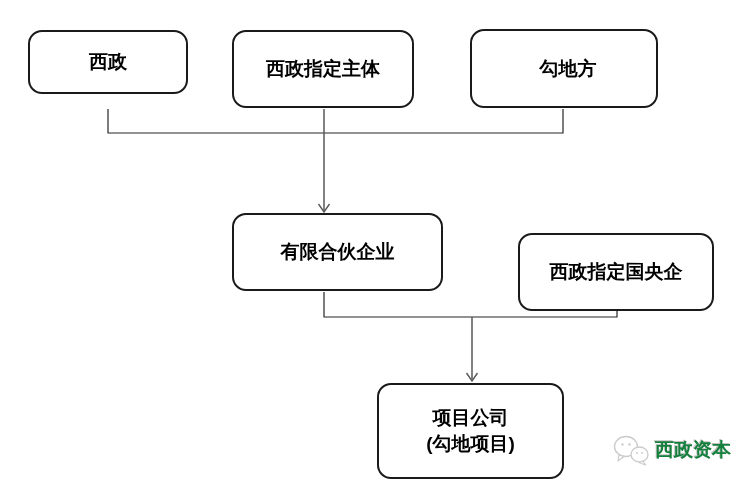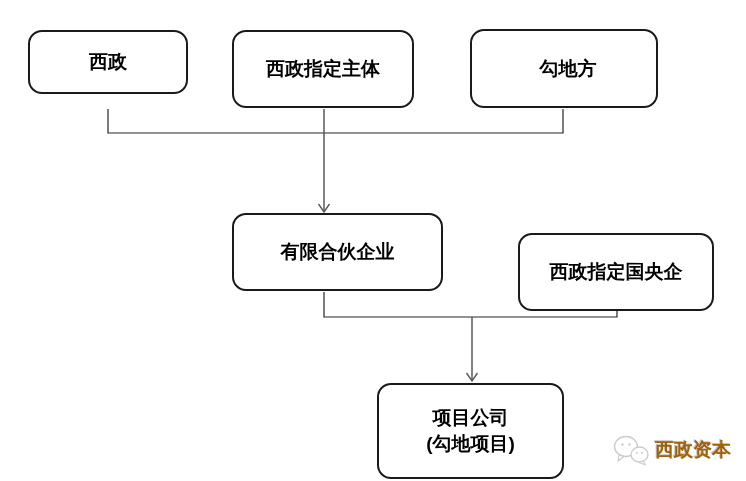--- a/index.html
+++ b/index.html
@@ -51,21 +51,21 @@
     position: absolute;
     left: 612px;
     top: 434px;
     display: flex;
     align-items: center;
     gap: 5px;
   }
   .watermark-text {
     font-size: 19px;
     font-weight: 700;
-    color: #a16207;
+    color: #15803d;
     text-shadow: -1px -1px 0 #c3c3c3, 1px 1px 0 #ffffff;
     white-space: nowrap;
     text-align: right;
   }
 </style>
 </head>
 <body>
 
 <div class="canvas">
 

